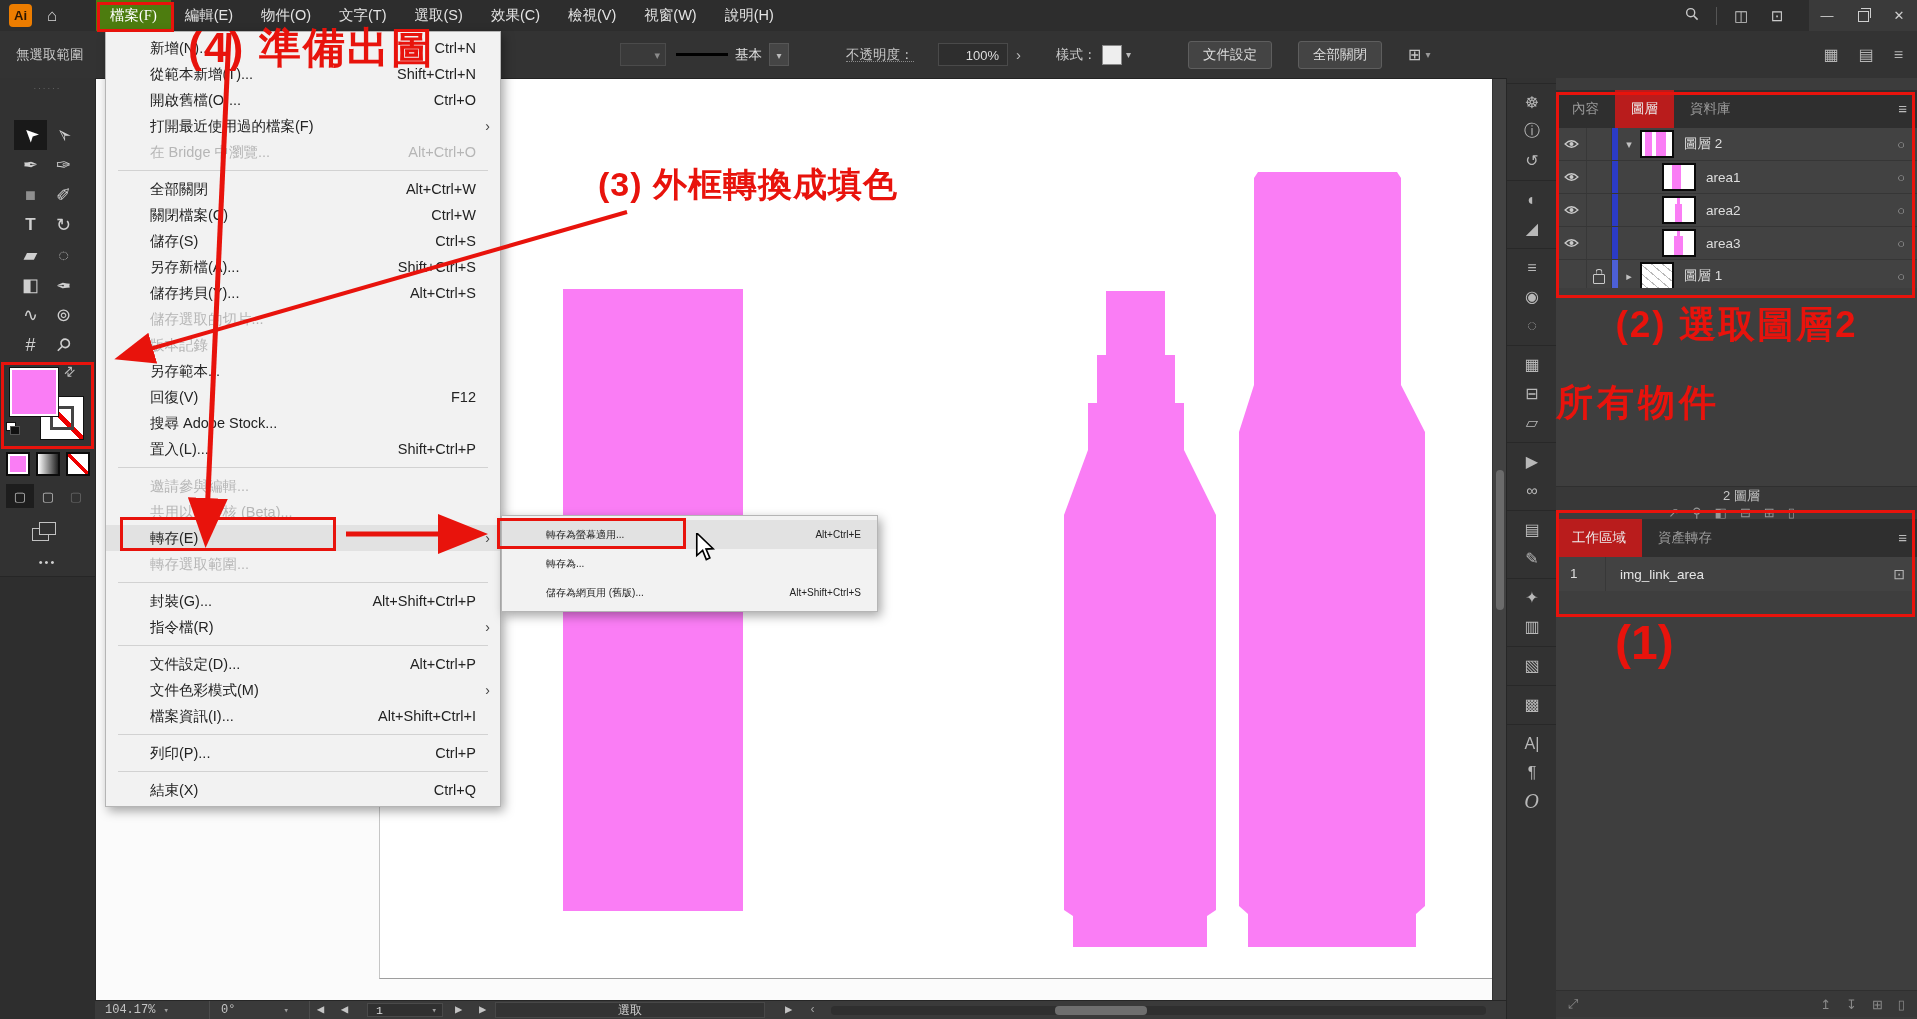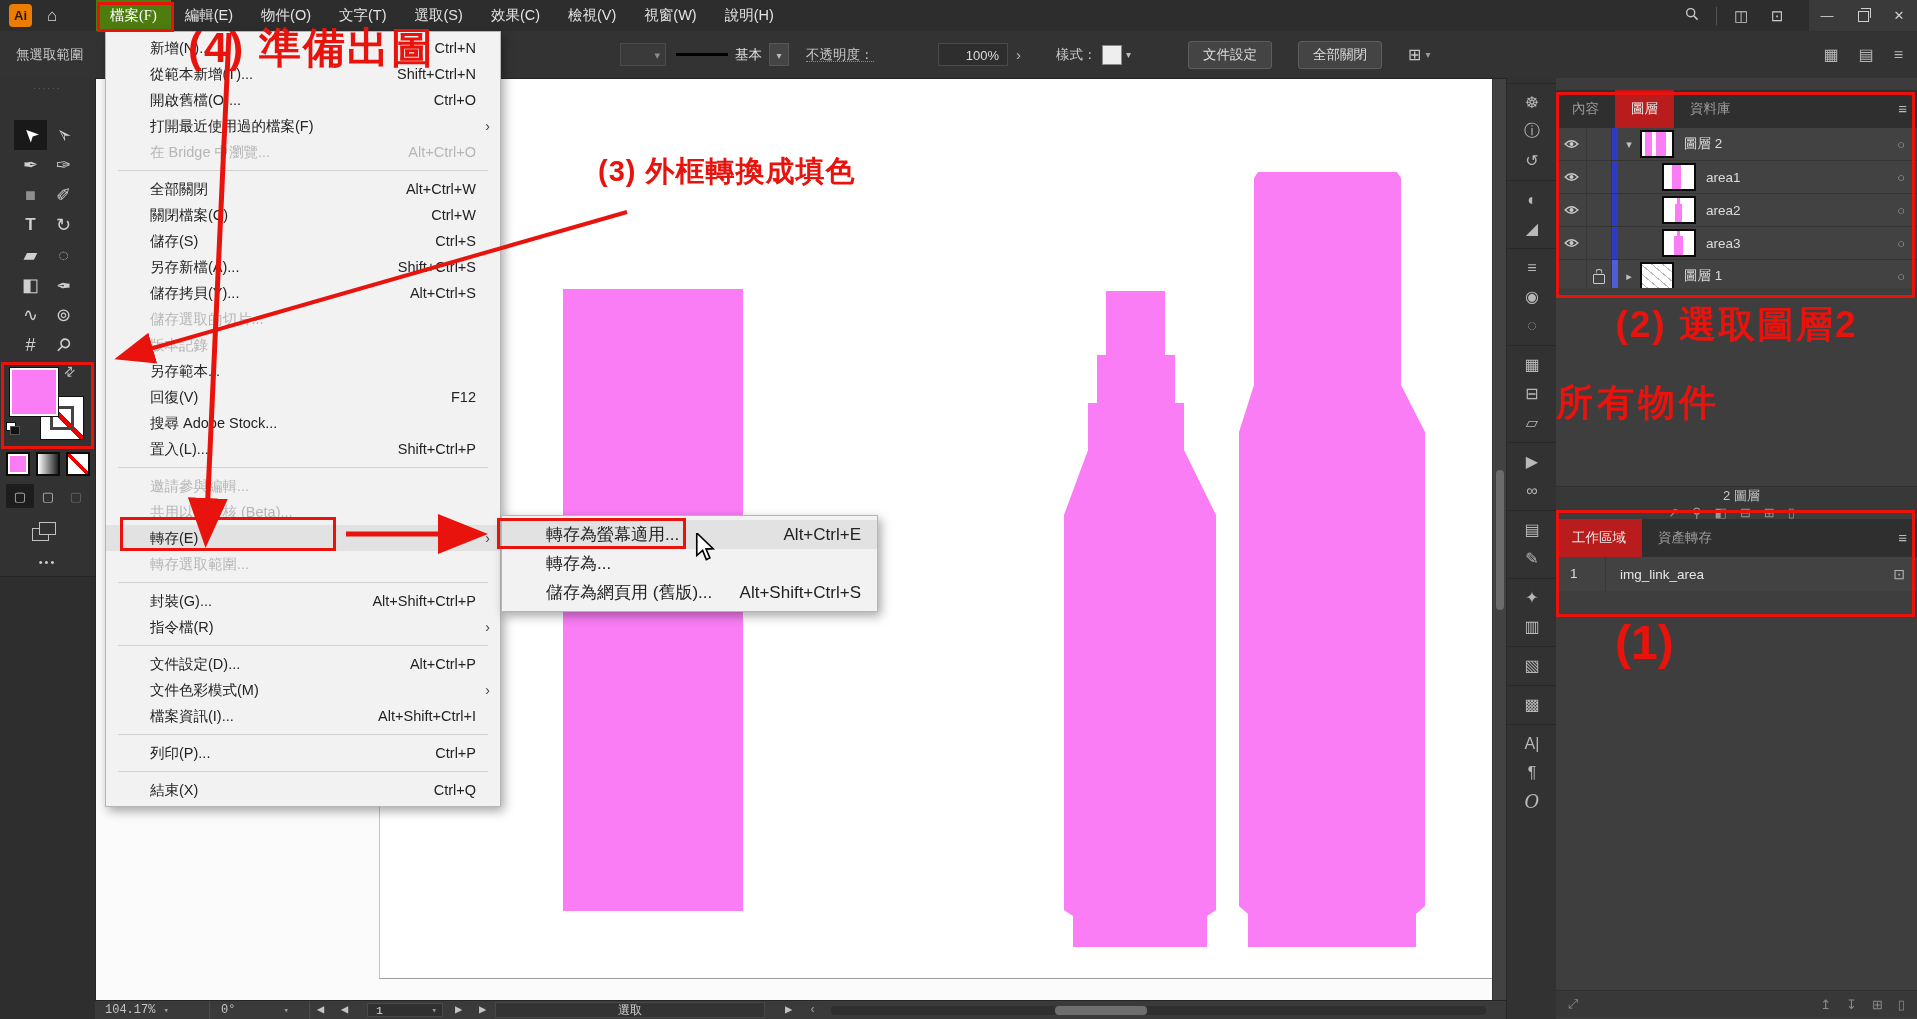--- a/index.html
+++ b/index.html
@@ -171,21 +171,21 @@
   .fm-label{flex:1;white-space:nowrap;}
   .fm-short{margin-left:20px;white-space:nowrap;}
   .fm-sub{width:14px;text-align:right;color:#444;font-size:14px;}
   .fm-item.disabled{color:#b6b6b6;}
   .fm-item.highlighted{background:#e2e2e2;}
   .fm-item.sep{height:1px;background:#d2d2d2;margin:5px 12px;padding:0;}
 
   
   #submenu{position:absolute;left:501px;top:515px;width:377px;background:#f2f2f2;border:1px solid #b5b5b5;
            box-shadow:3px 4px 10px rgba(0,0,0,.35);padding:4px 0;z-index:7;box-sizing:border-box;}
-  .sm-item{display:flex;height:29px;align-items:center;padding:0 16px 0 44px;font-size:17px;color:#232323;}
+  .sm-item{display:flex;height:29px;align-items:center;padding:0 16px 0 44px;font-size:10px;color:#232323;}
   .sm-item.highlighted{background:#e2e2e2;}
   .sm-label{flex:1;white-space:nowrap;}
 
   
   #annot{position:absolute;left:0;top:0;width:1917px;height:1019px;z-index:9;pointer-events:none;}
   .rbox{position:absolute;border:3px solid var(--red);box-sizing:border-box;}
   .rtext{position:absolute;color:var(--red);font-weight:bold;white-space:nowrap;}
   #arrows{position:absolute;left:0;top:0;width:1917px;height:1019px;}
   #cursor{position:absolute;left:694px;top:533px;z-index:10;}
 </style>
@@ -239,21 +239,21 @@
   </header>
 
   <div id="controlbar">
     <span class="lbl" style="left:16px">無選取範圍</span>
     <span class="dd-box" style="left:620px;width:46px">▾</span>
     <div class="stroke-w">
       <span class="sline"></span>
       <span class="txt">基本</span>
       <span class="mini-dd">▾</span>
     </div>
-    <span class="lbl" style="left:806px;border-bottom:1px dotted #8a8a8a;height:30px;line-height:47px">不透明度：</span>
+    <span class="lbl" style="left:846px;border-bottom:1px dotted #8a8a8a;height:30px;line-height:47px">不透明度：</span>
     <span class="val-box">100%</span>
     <span class="cb-chev" style="left:1016px">›</span>
     <span class="lbl" style="left:1056px">樣式：</span>
     <span class="style-sw"></span>
     <span class="cb-chev" style="left:1126px;font-size:10px">▾</span>
     <span class="cb-btn" style="left:1188px">文件設定</span>
     <span class="cb-btn" style="left:1298px">全部關閉</span>
     <div class="snapgrp">
       <span>⊞</span>
       <span style="font-size:10px;color:#999">▾</span>
@@ -737,21 +737,21 @@
         <marker id="ah" markerWidth="10" markerHeight="8" refX="8" refY="4" orient="auto">
           <path d="M0,0 L10,4 L0,8 Z" fill="#E8130C"></path>
         </marker>
       </defs>
       <line x1="229" y1="33" x2="206" y2="538" stroke="var(--red)" stroke-width="5" marker-end="url(#ah)"></line>
       <line x1="627" y1="212" x2="122" y2="357" stroke="var(--red)" stroke-width="4" marker-end="url(#ah)"></line>
       <line x1="346" y1="534" x2="478" y2="534" stroke="var(--red)" stroke-width="5" marker-end="url(#ah)"></line>
     </svg>
 
     <div class="rtext" style="left:188px;top:20px;font-size:42px;letter-spacing:2px">(4) 準備出圖</div>
-    <div class="rtext" style="left:598px;top:152px;font-size:29px;letter-spacing:1px">(3) 外框轉換成填色</div>
+    <div class="rtext" style="left:598px;top:162px;font-size:34px;letter-spacing:1px">(3) 外框轉換成填色</div>
     <div class="rtext" style="left:1556px;top:300px;width:361px;text-align:center;font-size:37px;letter-spacing:2px">(2) 選取圖層2</div>
     <div class="rtext" style="left:1556px;top:378px;width:361px;text-align:left;font-size:37px;letter-spacing:4px">所有物件</div>
     <div class="rtext" style="left:1615px;top:615px;font-size:48px">(1)</div>
   </div>
 
   <svg id="cursor" width="26" height="30" viewBox="0 0 17 22">
     <polygon points="1,0 1,16.5 5.3,12.8 8,19.5 10.6,18.3 7.8,11.8 13,11.5" fill="#fff" stroke="#000" stroke-width="1.2"></polygon>
   </svg>
 
 </div>

